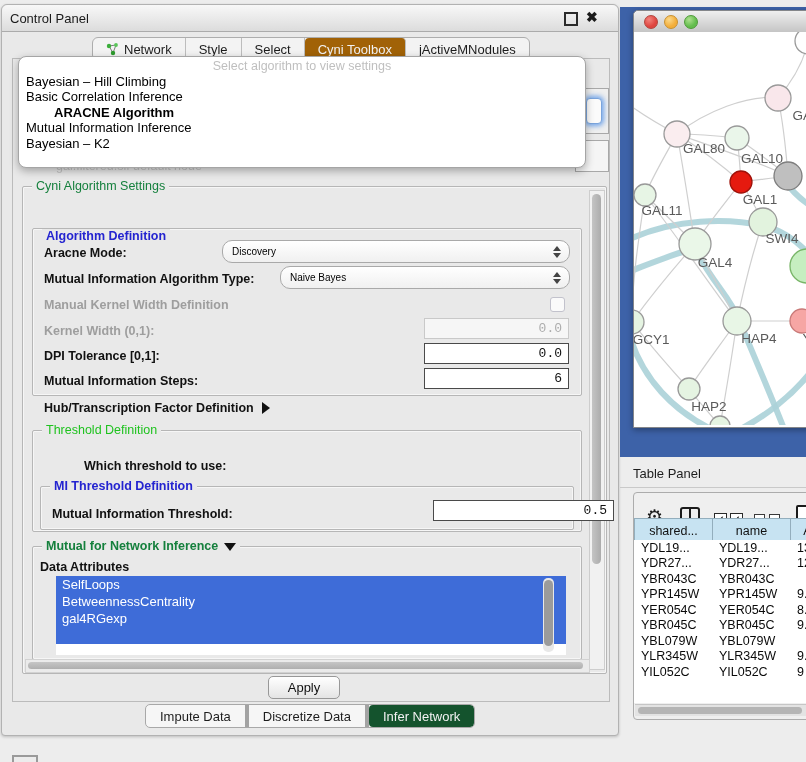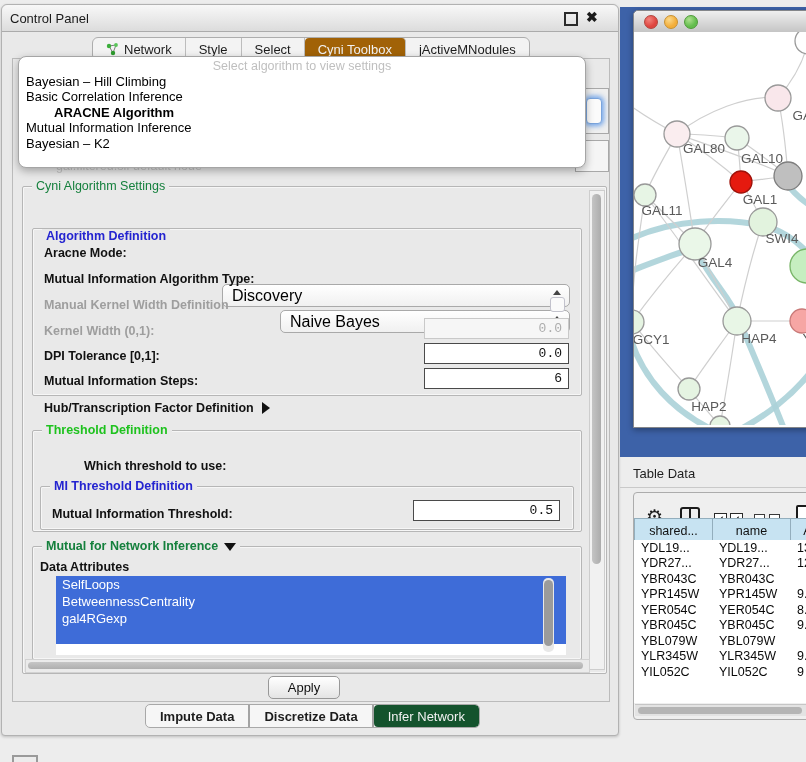--- a/index.html
+++ b/index.html
@@ -39,30 +39,30 @@
   .frag1{left:575px;top:88px;width:32px;height:44px;}
   .frag-btn{left:586px;top:98px;width:14px;height:24px;border-radius:4px;background:#FBFBFB;
             border:1px solid #7AA4DC;box-shadow:0 0 5px 2px rgba(92,152,233,.85);z-index:6;}
   .frag2{left:575px;top:140px;width:32px;height:30px;background:#F5F5F5;}
   .bg-text{left:56px;top:159px;font-size:12.5px;color:#C4C4C4;z-index:4;}
 
   
   .group{border:1px solid #B6B6B6;border-radius:2px;box-shadow:inset 0 0 0 1px #F6F6F6;}
   .group-title{font-size:12.5px;background:#E9E9E9;padding:0 4px;white-space:nowrap;z-index:2;}
   .t-blue{color:#2424D0;font-weight:bold;}
-  .t-green{color:#1EC21E;font-weight:bold;}
+  .t-green{color:#1EC21E;font-weight:normal;}
   .t-plain{color:#15803d;}
 
   .field-label{font-size:12.5px;font-weight:bold;color:#111;white-space:nowrap;}
   .field-label.disabled{color:#9E9E9E;}
   .textfield{height:19px;line-height:19px;background:#FFF;border:1px solid #4A4A4A;
              font-size:13px;text-align:right;padding-right:6px;font-family:Liberation Mono, monospace;}
   .textfield.disabled{background:#F6F6F6;border:1px solid #C9C9C9;color:#ADADAD;}
   .combo{height:21px;background:linear-gradient(#FFFFFF,#F0F0F0);border:1px solid #A9A9A9;
-         border-radius:5px;display:flex;align-items:center;font-size:16px;margin-top:44px;}
+         border-radius:10px;display:flex;align-items:center;font-size:10px;}
   .combo-text{flex:1;padding-left:9px;color:#000;white-space:nowrap;overflow:hidden;}
   .combo-arrows{width:16px;display:flex;flex-direction:column;align-items:center;gap:2px;padding-right:4px;}
   .arr-up{width:0;height:0;border-left:4px solid transparent;border-right:4px solid transparent;border-bottom:5px solid #444;}
   .arr-dn{width:0;height:0;border-left:4px solid transparent;border-right:4px solid transparent;border-top:5px solid #444;}
   .checkbox{width:13px;height:13px;border:1.5px solid #C2C2CC;border-radius:3px;background:#FAFAFA;}
   .tri-right{display:inline-block;width:0;height:0;border-top:6px solid transparent;border-bottom:6px solid transparent;
              border-left:8px solid #111;vertical-align:-2px;margin-left:8px;}
   .tri-down{display:inline-block;width:0;height:0;border-left:6px solid transparent;border-right:6px solid transparent;
             border-top:8px solid #111;vertical-align:-1px;margin-left:6px;}
 
@@ -76,22 +76,22 @@
   .attr-list{left:46px;top:576px;width:510px;height:79px;background:#FFF;overflow:hidden;margin-left:10px;}
   .attr-item{height:17px;line-height:17px;background:#3E6CD8;color:#FFF;font-size:13px;padding-left:6px;}
   .list-scroll{left:543px;top:578px;width:11px;height:74px;background:#E8E8E8;border-radius:5px;}
   .list-thumb{left:1px;top:2px;width:9px;height:66px;background:#9B9B9B;border-radius:5px;position:absolute;}
 
   .apply-btn{left:268px;top:676px;width:70px;height:21px;border:1px solid #989898;border-radius:5px;
              background:linear-gradient(#FFFFFF,#E4E4E4);font-size:13px;text-align:center;line-height:21px;color:#111;}
 
   .bottom-tabs{left:145px;top:704px;height:22px;display:flex;border:1px solid #A8A8A8;border-radius:5px;
                background:#F6F6F6;overflow:hidden;}
-  .btab{display:flex;align-items:center;padding:0 14px;font-size:13px;font-weight:bold;color:#1D1D1D;
-        border-right:2px solid #a3a3a3;white-space:nowrap;}
+  .btab{display:flex;align-items:center;padding:0 14px;font-size:13px;font-weight:normal;color:#1D1D1D;
+        border-right:4px solid #a3a3a3;white-space:nowrap;}
   .btab:last-child{border-right:none;}
   .btab.active{background:#14532d;color:#F2F2F2;border-radius:4px;font-weight:normal;}
 
   
   .desktop{left:620px;top:7px;width:186px;height:450px;background:#3D62A8;}
   .net-window{left:633px;top:10px;width:180px;height:416px;border:1px solid #84868A;border-radius:5px 5px 0 0;
               background:#FFF;box-shadow:0 2px 6px rgba(0,0,0,.35);}
   .net-titlebar{left:0;top:0;right:0;height:21px;background:linear-gradient(#EFEFEF,#C5C5C5);
                 border-bottom:1px solid #979797;border-radius:5px 5px 0 0;}
   .light{width:12px;height:12px;border-radius:50%;position:absolute;top:4px;}
@@ -225,21 +225,21 @@
 
   <div class="abs group" style="left:32px;top:430px;width:548px;height:100px;"></div>
   <div class="abs group-title t-green" style="left:42px;top:423px;">Threshold Definition</div>
 
   <div class="abs field-label" style="left:84px;top:459px;">Which threshold to use:</div>
 
   <div class="abs group" style="left:40px;top:486px;width:532px;height:42px;"></div>
   <div class="abs group-title t-blue" style="left:50px;top:479px;">MI Threshold Definition</div>
 
   <div class="abs field-label" style="left:52px;top:507px;">Mutual Information Threshold:</div>
-  <div class="abs textfield" style="left:413px;top:500px;width:139px;">0.5</div>
+  <div class="abs textfield" style="left:433px;top:500px;width:139px;padding-left:34px;">0.5</div>
 
   <div class="abs group" style="left:32px;top:546px;width:548px;height:112px;"></div>
   <div class="abs group-title t-plain" style="left:42px;top:539px;font-weight:bold;">
     <span>Mutual for Network Inference</span><span class="tri-down"></span>
   </div>
   <div class="abs field-label" style="left:40px;top:560px;">Data Attributes</div>
 
   <div class="abs attr-list" id="attr-list">
       <div class="attr-item">SelfLoops</div>
       <div class="attr-item">BetweennessCentrality</div>
@@ -326,21 +326,21 @@
           <text x="125" y="311" text-anchor="middle" font-size="13.5" fill="#5A5A5A" font-family="Liberation Sans, sans-serif">HAP4</text>
           <circle cx="168" cy="289" r="12" fill="#F6A6A4" stroke="#C97A78" stroke-width="1.3"></circle>
           <text x="173" y="311" text-anchor="middle" font-size="13.5" fill="#5A5A5A" font-family="Liberation Sans, sans-serif">Y</text>
           <circle cx="55" cy="357" r="11" fill="#E5F4E2" stroke="#999999" stroke-width="1.3"></circle>
           <text x="75" y="379" text-anchor="middle" font-size="13.5" fill="#5A5A5A" font-family="Liberation Sans, sans-serif">HAP2</text>
           <circle cx="86" cy="394" r="10" fill="#E5F4E2" stroke="#999999" stroke-width="1.3"></circle>
         </svg>
     </div>
   </div>
 
-  <div class="abs tp-label">Table Data</div>
+  <div class="abs tp-label">Table Panel</div>
   <div class="abs tp-divider"></div>
 
   <div class="abs table-panel">
     <div class="abs tp-toolbar">
       <div class="abs gear-icon">⚙</div>
       <div class="abs col-icon"></div>
       <div class="abs" style="left:80px;top:16px;"><span class="cb">✓</span><span class="cb">✓</span></div>
       <div class="abs" style="left:120px;top:18px;"><span class="cb-sm"></span><span class="cb-sm"></span></div>
       <div class="abs doc-icon"></div>
     </div>

